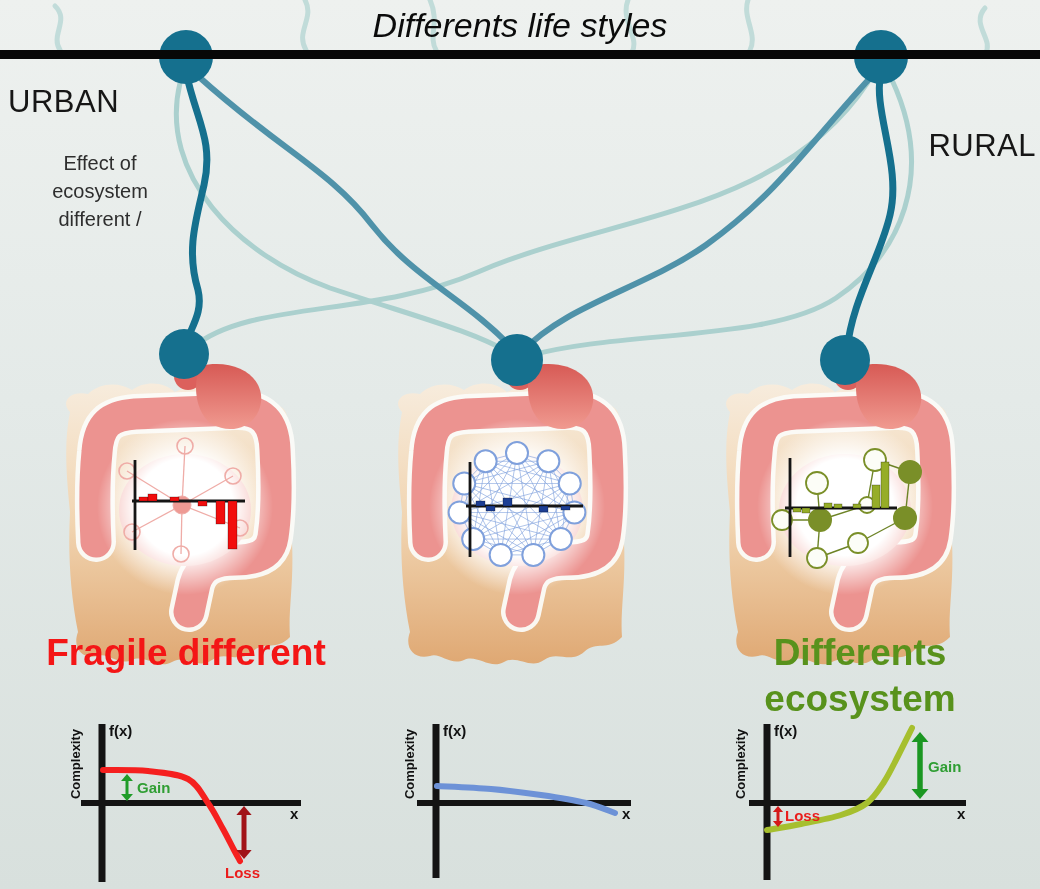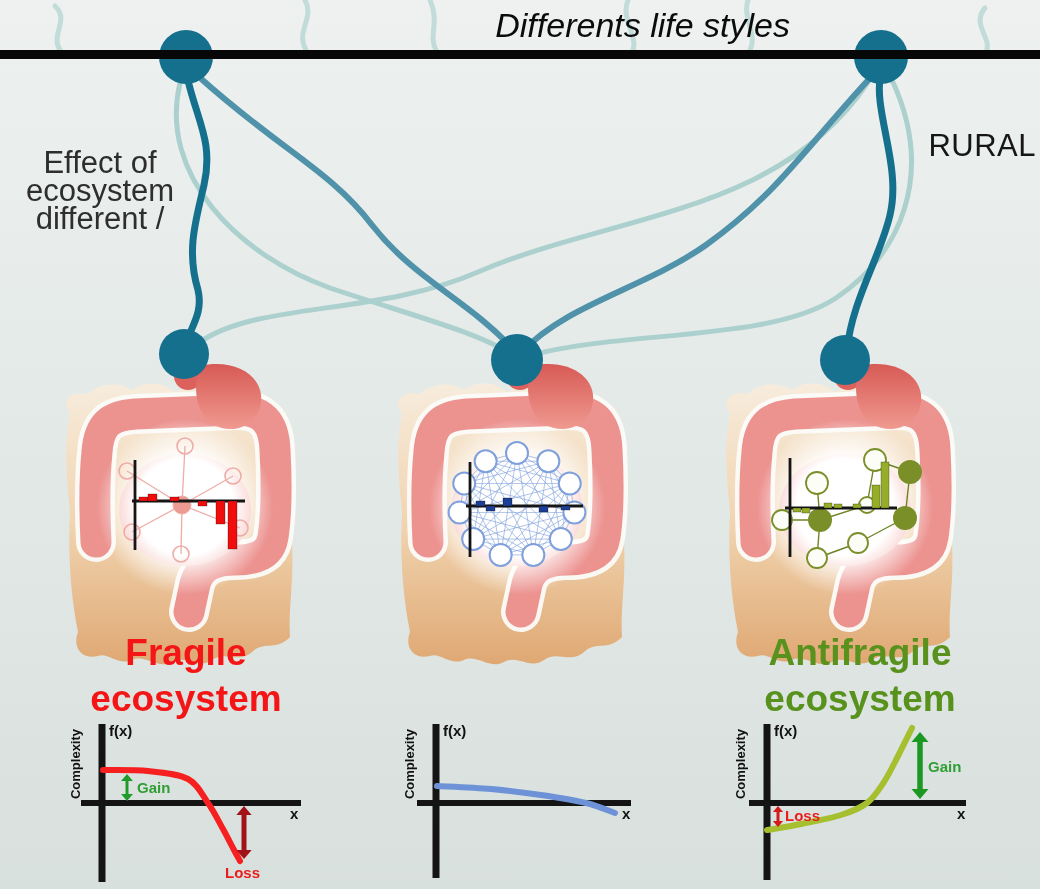--- a/index.html
+++ b/index.html
@@ -1,25 +1,25 @@
 <!DOCTYPE html>
 <html><head>
 <meta charset="utf-8">
 <style>
   html,body{margin:0;padding:0;}
   .stage{position:relative;width:1040px;height:889px;overflow:hidden;
     background:linear-gradient(#eef1ef, #e4eae8 45%, #d8e0dd);
     font-family:"Liberation Sans", sans-serif;}
   .abs{position:absolute;}
-  .title{top:6px;left:250px;width:540px;text-align:right;font-size:34px;font-style:italic;color:#0b0b0b;}
+  .title{top:6px;left:250px;width:540px;text-align:center;font-size:34px;font-style:italic;color:#0b0b0b;}
   .topline{top:50px;left:0;width:1040px;height:9px;background:#070707;}
   .corner-label{top:84px;font-size:31px;color:#161616;letter-spacing:0.5px;}
   .urban{left:8px;}
   .rural{right:4px;margin-top:44px;}
-  .sidenote{top:149px;left:10px;width:180px;text-align:center;font-size:31px;line-height:28px;color:#2e2e2e;}
+  .sidenote{top:149px;left:10px;width:180px;text-align:center;font-size:20px;line-height:28px;color:#2e2e2e;}
   .eco-label{top:630px;width:300px;text-align:center;font-size:37px;line-height:46px;font-weight:700;}
   .eco-0{left:36px;}
   .eco-1{left:375px;}
   .eco-2{left:710px;}
   svg{position:absolute;overflow:visible;}
   text{font-family:"Liberation Sans", sans-serif;}
 </style>
 </head>
 <body>
 
@@ -221,29 +221,30 @@
   <svg class="abs" style="left:0;top:0" width="1040" height="889" viewBox="0 0 1040 889">
     <circle cx="186" cy="57" r="27" fill="#15708e"></circle>
     <circle cx="881" cy="57" r="27" fill="#15708e"></circle>
     <circle cx="184" cy="354" r="25" fill="#15708e"></circle>
     <circle cx="517" cy="360" r="26" fill="#15708e"></circle>
     <circle cx="845" cy="360" r="25" fill="#15708e"></circle>
   </svg>
 
   <div class="abs topline"></div>
   <div class="abs title">Differents life styles</div>
+  <div class="abs corner-label urban">URBAN</div>
   <div class="abs corner-label rural">RURAL</div>
   <div class="abs sidenote">
     <div>Effect of</div>
     <div>ecosystem</div>
     <div>different /</div>
   </div>
 
-  <div class="abs eco-label eco-0" style="color: rgb(244, 22, 22);">Fragile ecosystem</div>
-  <div class="abs eco-label eco-2" style="color: rgb(88, 146, 28);">Antifragile ecosystem</div>
+  <div class="abs eco-label eco-0" style="color: rgb(244, 22, 22);">Fragile different</div>
+  <div class="abs eco-label eco-2" style="color: rgb(88, 146, 28);">Differents ecosystem</div>
 
   <svg class="abs" style="left:53px;top:712px" width="300" height="177" viewBox="0 0 300 177">
     <line x1="49" y1="12" x2="49" y2="170" stroke="#141414" stroke-width="7"></line>
     <line x1="28" y1="91" x2="248" y2="91" stroke="#141414" stroke-width="6"></line>
     <text transform="rotate(-90 27 52)" x="27" y="52" text-anchor="middle" font-size="13" font-weight="bold" fill="#111">Complexity</text>
     <text x="56" y="24" font-size="15" font-weight="bold" fill="#111">f(x)</text>
     <text x="237" y="107" font-size="15" font-weight="bold" fill="#111">x</text>
     <g id="graph-0">
         <path d="M50,58C57.5,58.166666666666664 80.83333333333333,57.5 95,59C109.16666666666667,60.5 125,61.666666666666664 135,67C145,72.33333333333333 149.16666666666666,82.66666666666667 155,91C160.83333333333334,99.33333333333333 165.66666666666666,109.16666666666667 170,117C174.33333333333334,124.83333333333333 178.16666666666666,132.66666666666666 181,138C183.83333333333334,143.33333333333334 186,147.16666666666666 187,149" fill="none" stroke="#f5201f" stroke-width="6" stroke-linecap="round"></path>
         <line x1="74" y1="69" x2="74" y2="82" stroke="#1f9c28" stroke-width="3"></line>

